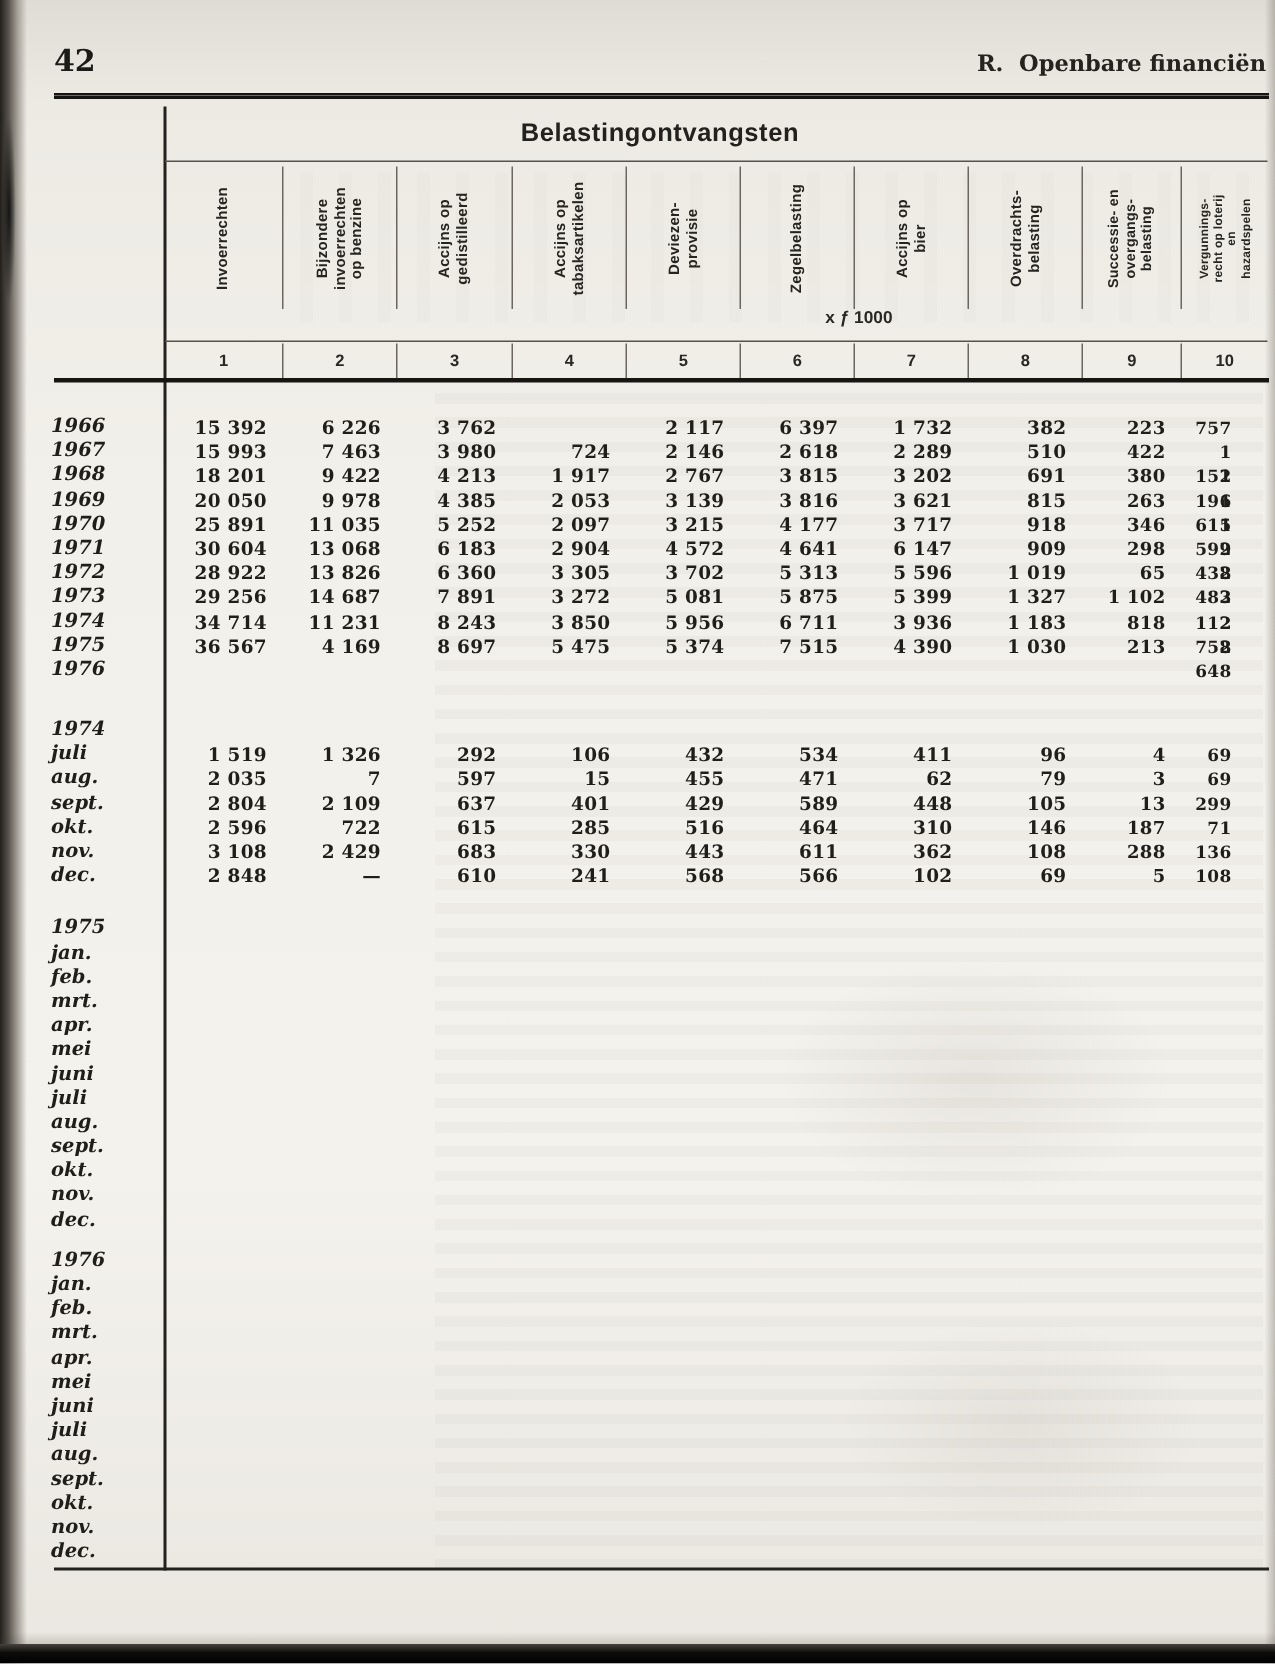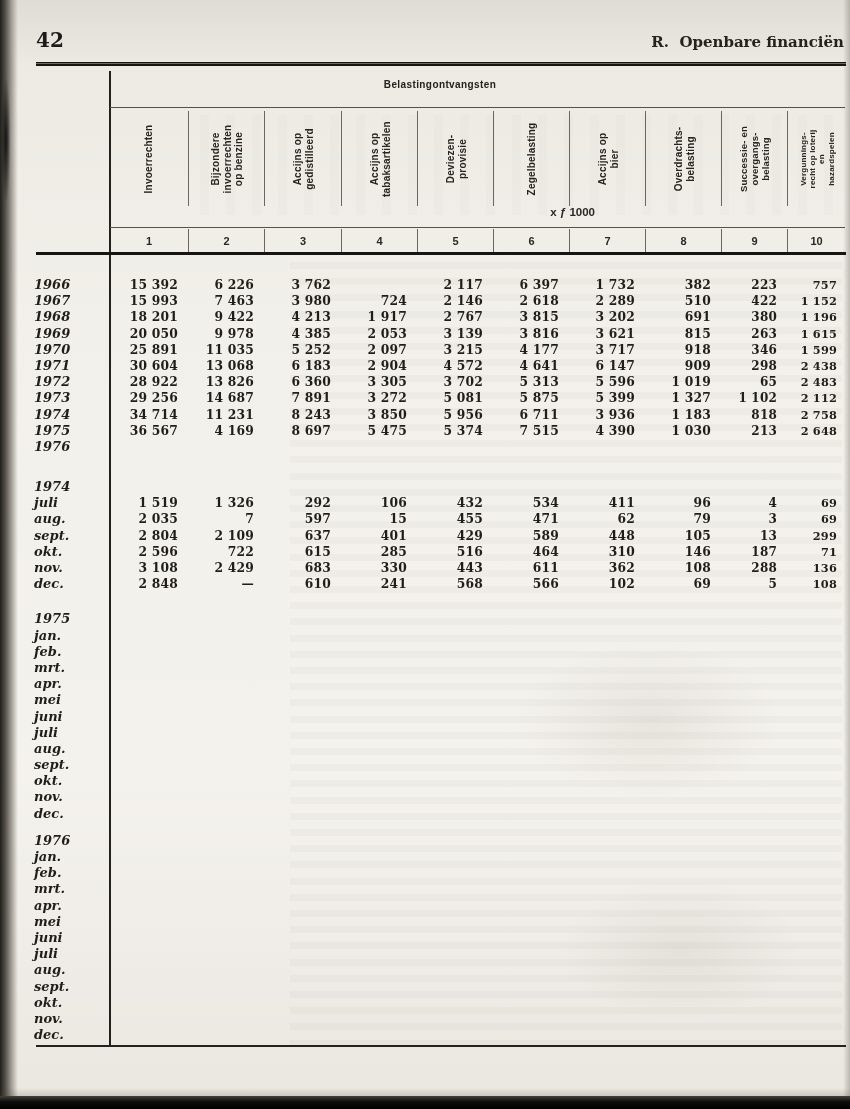--- a/index.html
+++ b/index.html
@@ -20,21 +20,21 @@
   #right-edge{position:absolute;right:0;top:0;width:7px;height:100%;
     background:linear-gradient(270deg,rgba(110,105,95,0.38),rgba(110,105,95,0));}
 
   
   #pageno{position:absolute;left:36px;top:28px;font-size:20px;font-weight:700;}
   #section-head{position:absolute;right:6px;top:33px;font-size:15px;font-weight:700;white-space:pre;color:#26231e;}
   #top-rule{position:absolute;left:36px;top:62px;width:810px;height:4px;
     background:linear-gradient(180deg,#171512 0 1.5px,#6e6a62 1.5px 2.2px,#171512 2.2px 100%);}
 
   #table-title{position:absolute;left:60px;top:79px;width:760px;text-align:center;
-    font-family:"Liberation Sans",sans-serif;font-weight:700;font-size:10px;letter-spacing:0.4px;color:#23211d;}
+    font-family:"Liberation Sans",sans-serif;font-weight:700;font-size:17px;letter-spacing:0.4px;color:#23211d;}
 
   
   #vline{position:absolute;left:109px;top:71px;width:2px;height:976px;background:#23211d;}
   #hdr-rule-top{position:absolute;left:110px;top:107px;width:735px;height:1px;background:#55524b;}
   #headers{position:absolute;left:110px;top:111px;width:735px;height:95px;display:grid;
     grid-template-columns:78px 76px 77px 76px 76px 76px 76px 76px 66px 58px;}
   .hcell{position:relative;}
   .hcell + .hcell{border-left:1px solid #6b6760;}
   .rot{position:absolute;left:50%;top:50%;transform:translate(-50%,-50%) rotate(-90deg);
     width:96px;text-align:center;font-family:"Liberation Sans",sans-serif;font-weight:700;
@@ -56,21 +56,21 @@
   
   #table-body{position:absolute;left:0;top:256px;width:845px;padding-top:21px;}
   .section:nth-child(2){margin-top:24px;}
   .section:nth-child(3){margin-top:19px;}
   .section:nth-child(4){margin-top:11px;}
   .trow{display:grid;grid-template-columns:110px 78px 76px 77px 76px 76px 76px 76px 76px 66px 58px;
     height:16.2px;line-height:16.2px;}
   .lbl{padding-left:34px;font-style:italic;font-weight:700;font-size:13px;color:#201e19;}
   .numcell{text-align:right;padding-right:10px;font-weight:700;font-size:12.3px;color:#201e19;letter-spacing:0.2px;}
   .numcell.c9{font-size:12px;}
-  .numcell.c10{font-size:11.3px;padding-right:8px;}
+  .numcell.c10{font-size:11.3px;padding-right:24px;}
 
   #bottom-rule{position:absolute;left:36px;top:1045px;width:810px;height:2px;background:#24221d;}
 
   
   .artifact{position:absolute;pointer-events:none;}
   #bleed-main{left:290px;top:262px;width:552px;height:788px;opacity:0.55;
     background:repeating-linear-gradient(180deg,rgba(110,104,92,0.08) 0 7px,rgba(110,104,92,0) 7px 16.2px);}
   #bleed-hdr{left:200px;top:115px;width:640px;height:100px;opacity:0.5;
     background:repeating-linear-gradient(90deg,rgba(110,104,92,0.05) 0 9px,rgba(110,104,92,0) 9px 26px);}
   #smudge1{left:520px;top:640px;width:260px;height:160px;

